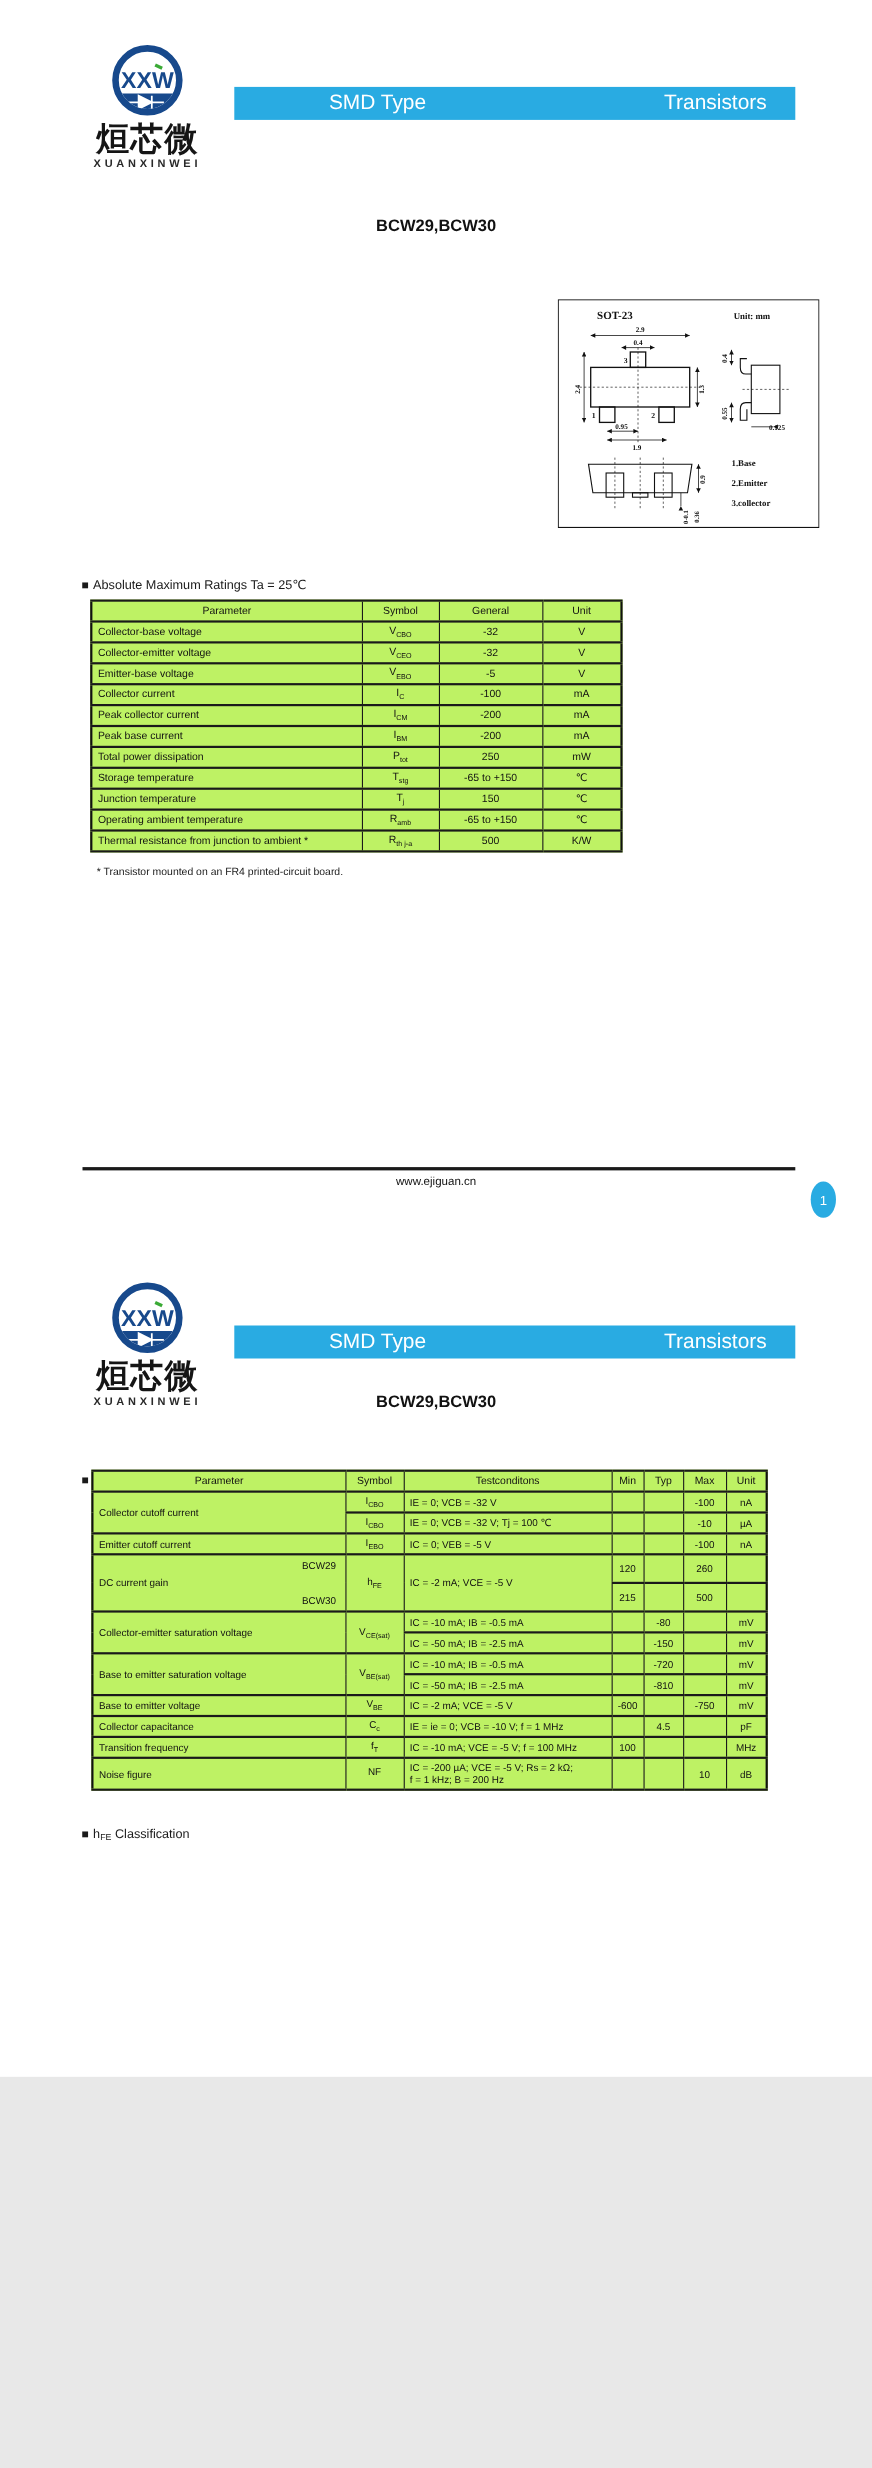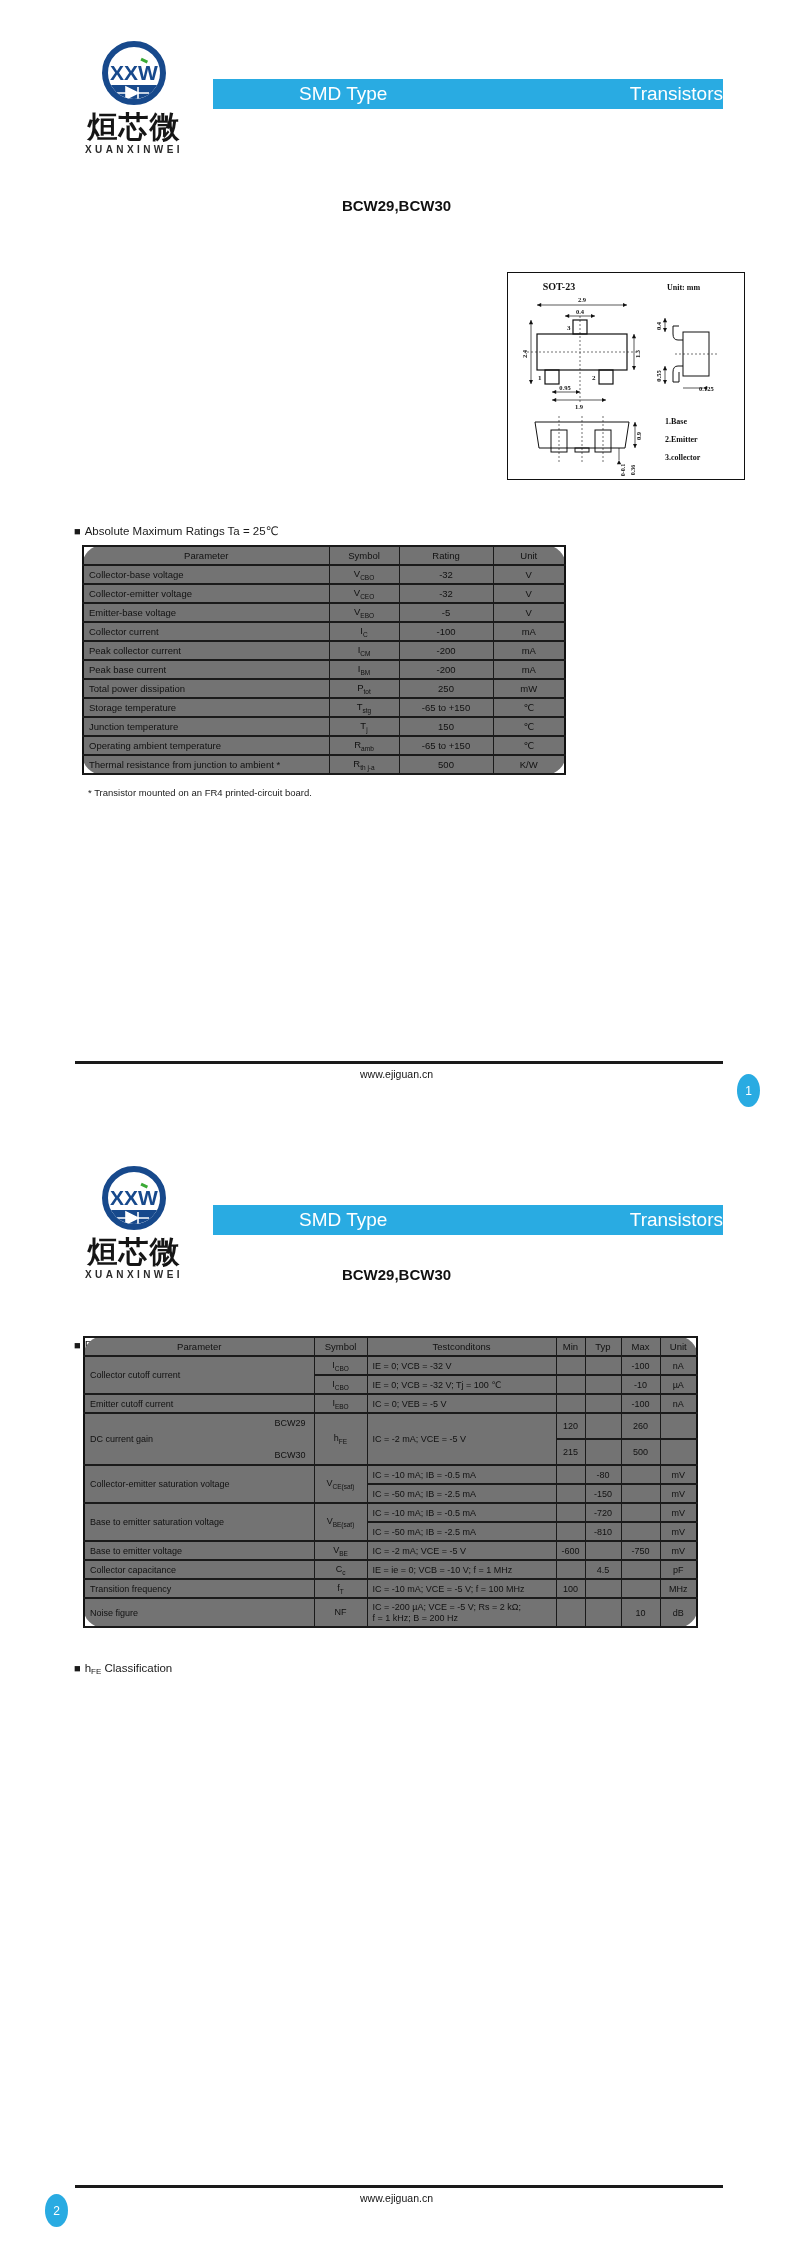--- a/index.html
+++ b/index.html
@@ -1,49 +1,49 @@
 <!DOCTYPE html>
 <html><head>
 <meta charset="utf-8">
 <style>
   html,body{margin:0;padding:0;background:#e8e8e8;}
-  #sheet{position:relative;width:793px;height:2244px;background:#ffffff;margin:0 auto;
+  #sheet{position:relative;width:793px;height:1888px;background:#ffffff;margin:0 auto;
          font-family:"Liberation Sans","DejaVu Sans",sans-serif;color:#1a1a1a;overflow:hidden;}
   .page{position:absolute;left:0;width:793px;height:1122px;background:#fff;}
   #page1{top:0;} #page2{top:1122px;}
 
   
   .logo{position:absolute;left:58px;top:40px;width:152px;text-align:center;}
   .logo svg{display:block;margin:0 auto;}
   .logo-cn{font-size:30px;font-weight:bold;color:#151515;letter-spacing:1px;line-height:32px;margin-top:1px;
            font-family:"Liberation Sans","DejaVu Sans",sans-serif;}
   .logo-en{font-size:10px;color:#2a2a2a;letter-spacing:3.4px;margin-top:1px;font-weight:bold;}
 
   
   .banner{position:absolute;left:213px;top:79px;width:510px;height:30px;background:#29ABE2;
           display:flex;align-items:center;justify-content:space-between;}
   .banner .b-left{color:#fff;font-size:19px;padding-left:86px;}
-  .banner .b-right{color:#fff;font-size:19px;padding-right:0;}
+  .banner .b-right{color:#fff;font-size:19px;padding-right:26px;}
   #page2 .banner{top:83px;}
 
   .doc-title{position:absolute;left:0;width:100%;text-align:center;top:156px;font-size:16px;font-weight:bold;color:#111;}
   .doc-part{position:absolute;left:0;width:100%;text-align:center;top:197px;font-size:15px;font-weight:bold;color:#111;}
   #page2 .doc-part{top:144px;}
 
   .sec-head{position:absolute;left:74px;font-size:11.5px;color:#1a1a1a;}
   .sec-head .marker{font-size:11px;margin-right:4px;}
   .sub-s{font-size:8px;position:relative;top:2px;}
 
   
   .features{position:absolute;left:74px;top:296px;}
   .feat-item{margin-top:11px;font-size:10.5px;color:#1a1a1a;padding-left:10px;}
   .feat-item .bullet{font-size:8px;margin-right:5px;position:relative;top:-1px;}
 
   
-  table{border-collapse:collapse;table-layout:fixed;position:absolute;background:#737373;border-radius:21px;}
+  table{border-collapse:collapse;table-layout:fixed;position:absolute;background:#bef264;}
   table,td,th{border:1px solid #1a1a1a;}
   th,td{border-top-width:2px;border-bottom-width:2px;font-weight:normal;font-size:9.5px;
         padding:0 3px;overflow:hidden;white-space:nowrap;color:#111;}
   table{border:2px solid #111;}
   td sub,th sub{font-size:6.5px;}
   .c{text-align:center;} .l{text-align:left;padding-left:5px;}
   #amr-table{left:82px;top:545px;width:482px;}
   #amr-table tr{height:19px;}
   #elec-table{left:83px;top:214px;width:613px;}
   #elec-table tr{height:19px;}
@@ -197,21 +197,21 @@
       <colgroup>
           <col style="width:246px">
           <col style="width:70px">
           <col style="width:94px">
           <col style="width:72px">
         </colgroup>
       <tbody>
           <tr>
         <th class="c">Parameter</th>
         <th class="c">Symbol</th>
-        <th class="c">Rating</th>
+        <th class="c">General</th>
         <th class="c">Unit</th>
       </tr>
       <tr>
         <td class="l">Collector-base voltage</td>
         <td class="c"><span>V</span><sub>CBO</sub></td>
         <td class="c">-32</td>
         <td class="c">V</td>
       </tr>
       <tr>
         <td class="l">Collector-emitter voltage</td>

